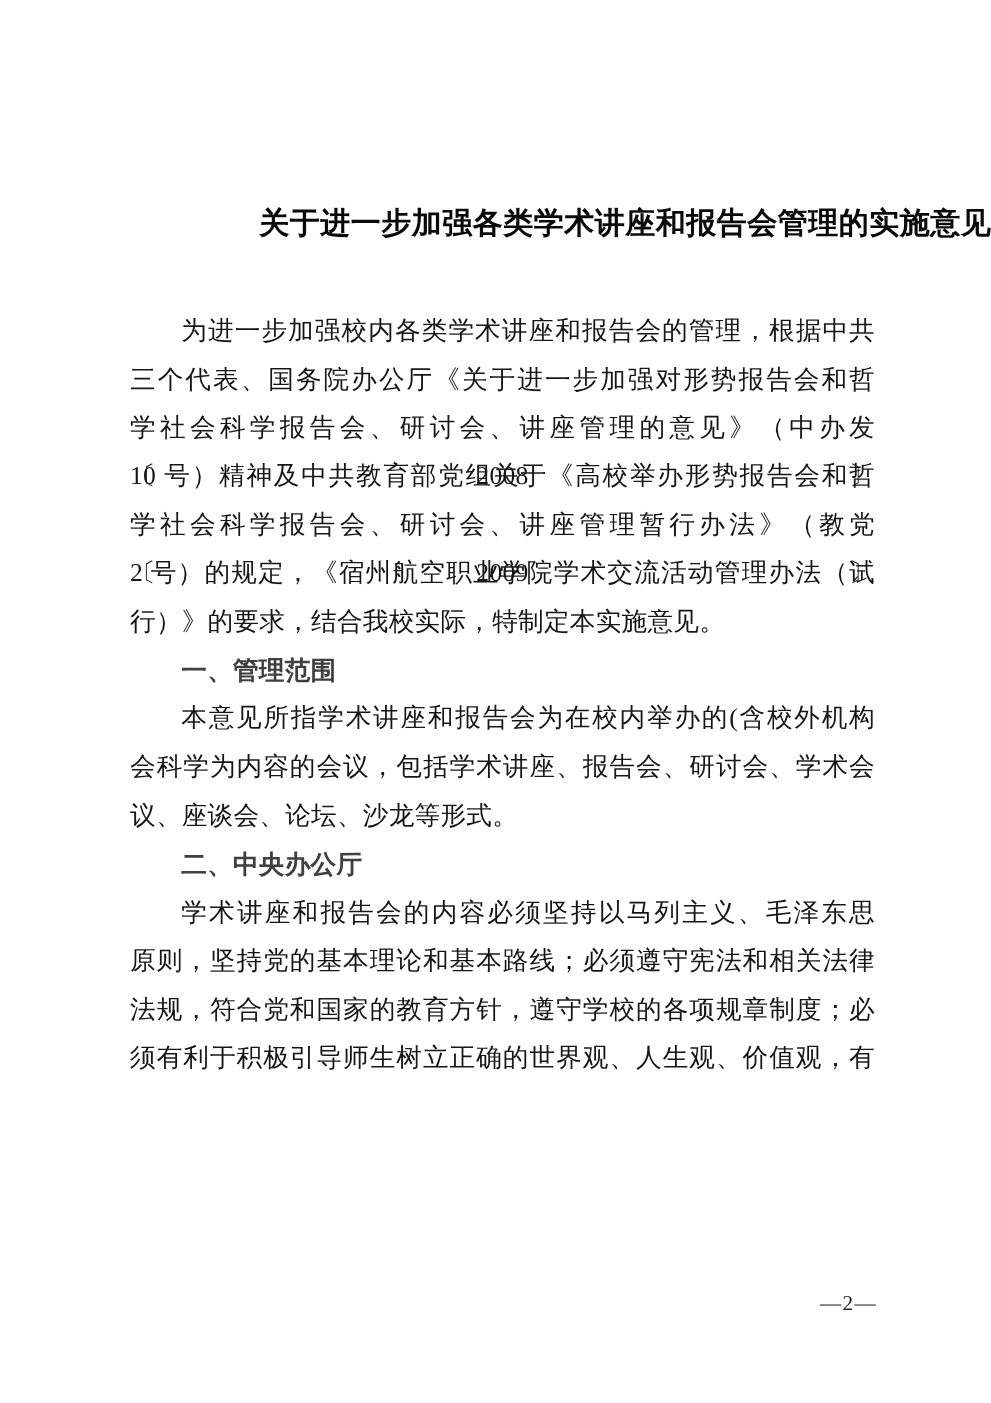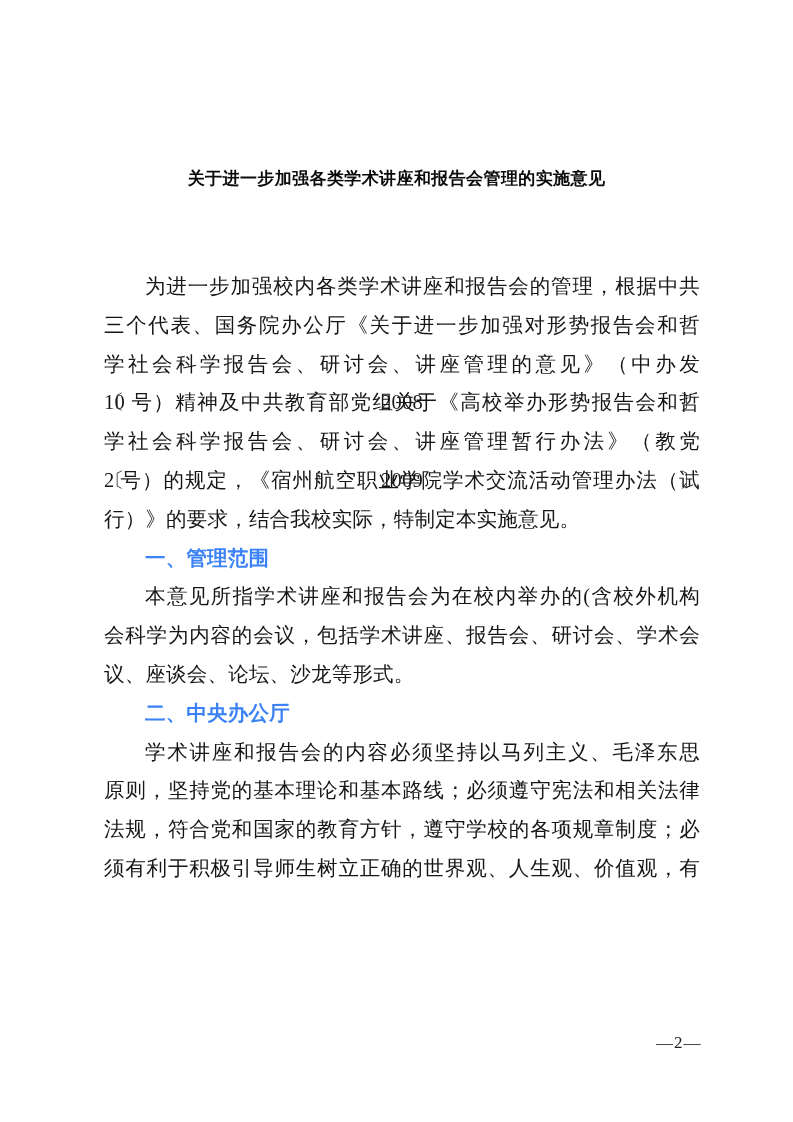--- a/index.html
+++ b/index.html
@@ -15,53 +15,52 @@
     overflow: hidden;
     font-family: "Liberation Serif", "DejaVu Serif", serif;
     color: #111111;
   }
   .doc-title {
     position: absolute;
     top: 160px;
     left: 0;
     width: 100%;
     margin: 0;
-    text-align: center;
-    font-size: 17px;
+    text-align: right;
+    font-size: 24px;
     font-weight: bold;
     letter-spacing: 0.4px;
     line-height: 38px;
     color: #0a0a0a;
   }
   .doc-body {
     position: absolute;
     top: 246px;
     left: 104px;
     width: 596px;
-    margin-top: 21px;
   }
   .line {
     font-size: 20.5px;
     line-height: 38.8px;
     height: 38.8px;
     color: #161616;
     text-align: justify;
     text-align-last: justify;
     letter-spacing: 0.2px;
   }
   .line.last {
     text-align: center;
     text-align-last: left;
   }
   .line.indent {
     text-indent: 41px;
   }
   .line.heading {
     font-weight: bold;
-    color: #3b82f6;
+    color: #404040;
     text-align: left;
     text-align-last: left;
     text-indent: 41px;
   }
   .page-number {
     position: absolute;
     top: 1033px;
     left: 656px;
     font-size: 17px;
     letter-spacing: 1px;

